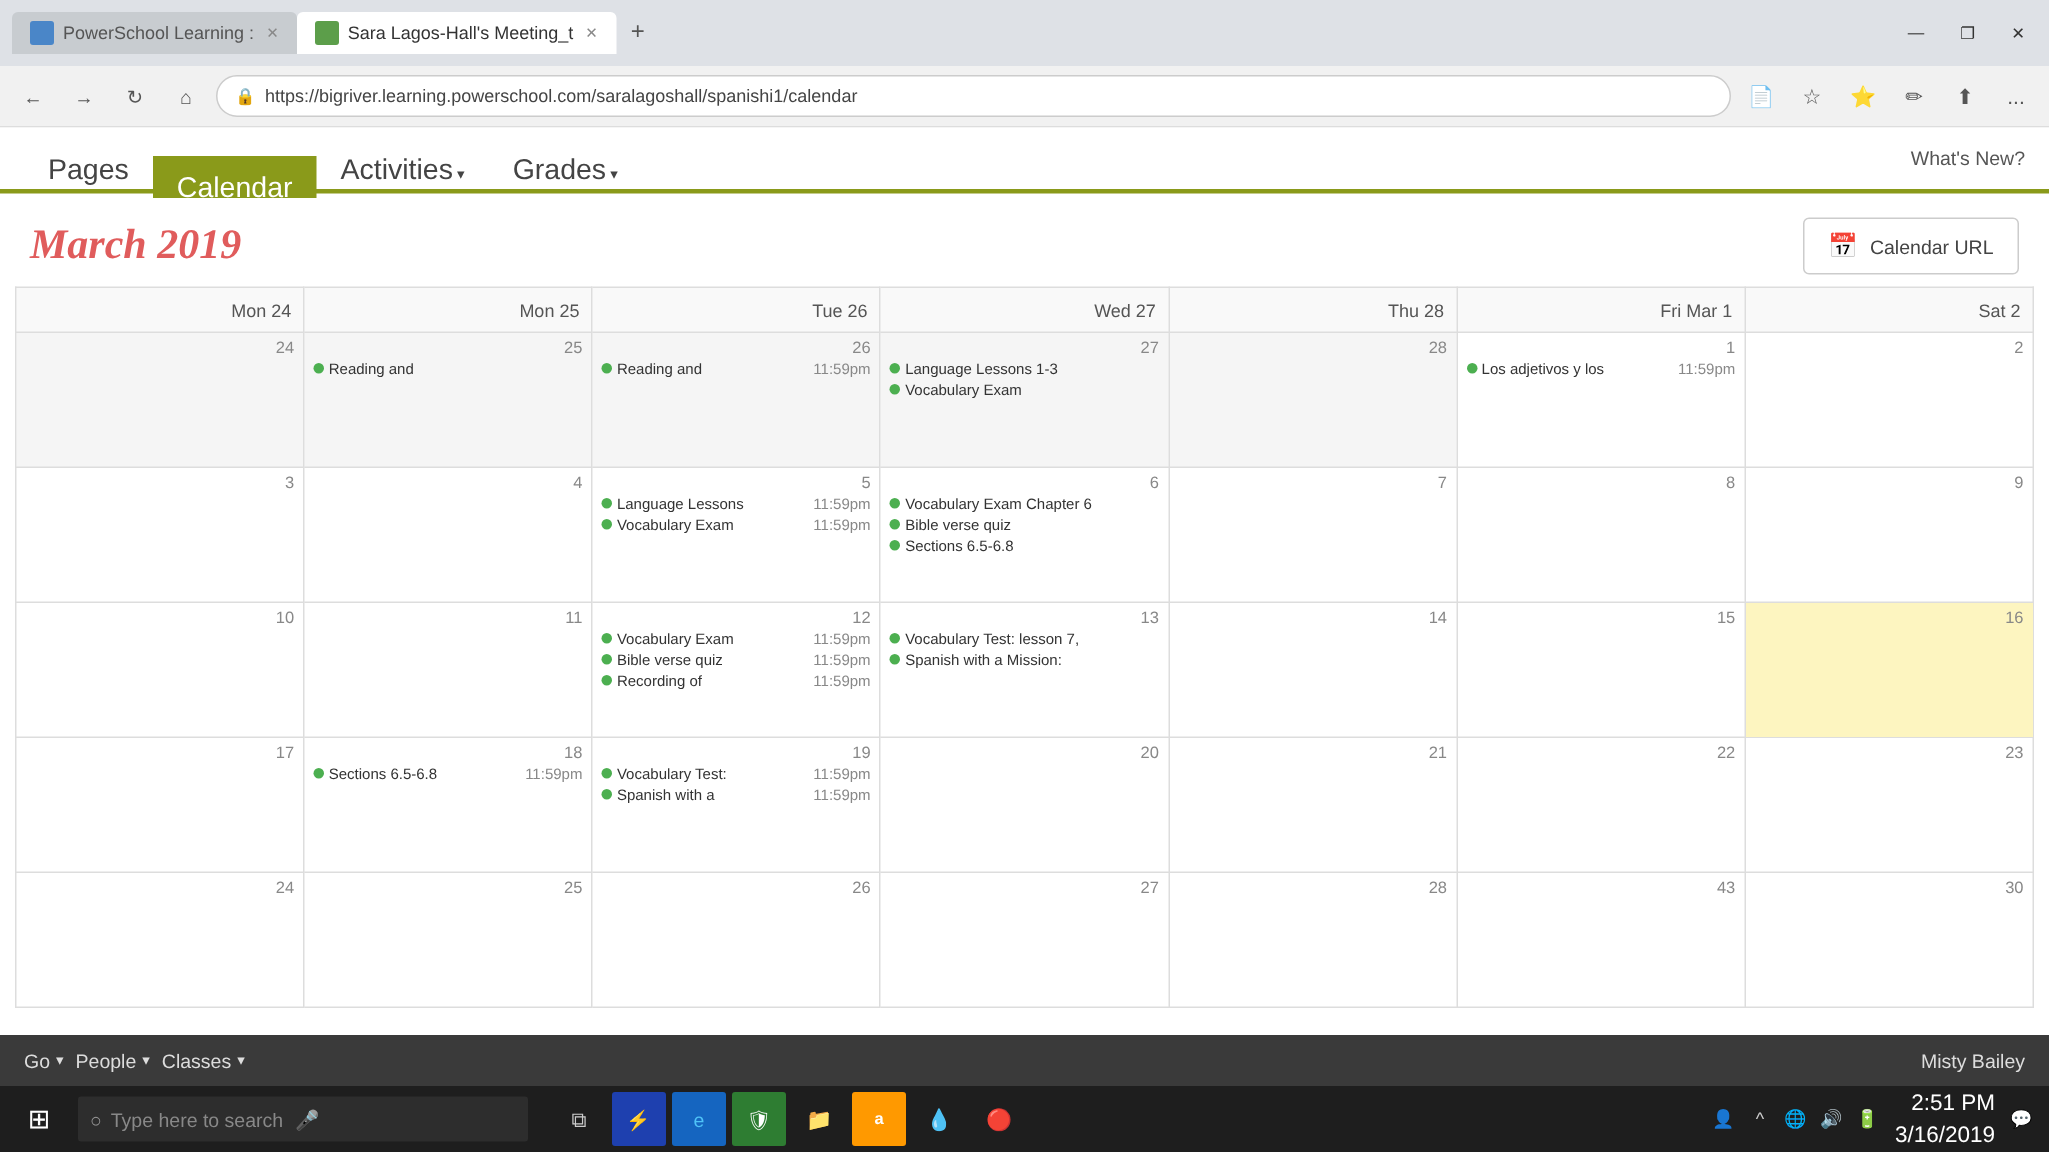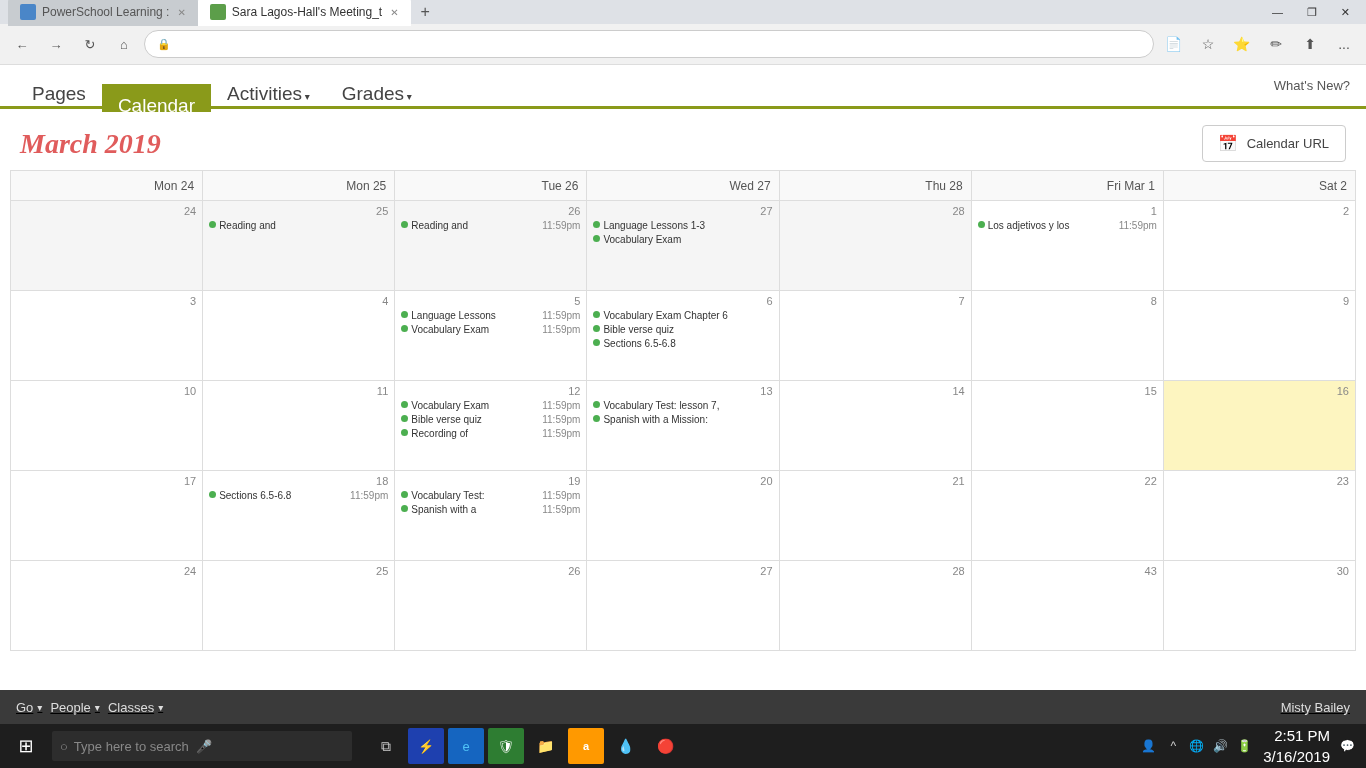--- a/index.html
+++ b/index.html
@@ -1,20 +1,20 @@
 <!DOCTYPE html>
 <html><head>
   <meta charset="utf-8">
   <style>
     * { margin: 0; padding: 0; box-sizing: border-box; }
     body { font-family: Arial, sans-serif; font-size: 12px; background: #fff; width: 1366px; height: 768px; overflow: hidden; }
 
     
     .browser-chrome { background: #f1f1f1; border-bottom: 1px solid #ddd; }
-    .title-bar { display: flex; align-items: center; height: 24px; background: #dee1e6; padding: 0 8px; }
+    .title-bar { display: flex; align-items: center; height: 44px; background: #dee1e6; padding: 0 8px; }
     .title-bar-tab { display: flex; align-items: center; height: 28px; padding: 0 12px; font-size: 12px; border-radius: 4px 4px 0 0; }
     .title-bar-tab.inactive { background: #c8ccd0; color: #555; }
     .title-bar-tab.active { background: #fff; color: #333; }
     .tab-favicon { width: 16px; height: 16px; margin-right: 6px; border-radius: 2px; }
     .tab-favicon.ps { background: #4a86c8; }
     .tab-favicon.meeting { background: #5c9e4a; }
     .tab-close { margin-left: 8px; cursor: pointer; color: #888; font-size: 10px; }
     .tab-new { margin-left: 4px; font-size: 16px; color: #555; cursor: pointer; padding: 0 6px; }
     .title-bar-controls { margin-left: auto; display: flex; gap: 8px; }
     .win-btn { font-size: 11px; padding: 2px 8px; cursor: pointer; color: #333; }
@@ -63,21 +63,21 @@
     .search-text { color: #888; font-size: 13px; }
     .mic-icon { color: #999; margin-left: 8px; font-size: 13px; }
     .taskbar-apps { display: flex; gap: 4px; margin-left: 8px; }
     .taskbar-app { width: 36px; height: 36px; display: flex; align-items: center; justify-content: center; cursor: pointer; }
     .taskbar-right { margin-left: auto; display: flex; align-items: center; gap: 8px; }
     .sys-tray { display: flex; gap: 4px; align-items: center; }
     .tray-icon { width: 20px; height: 20px; display: flex; align-items: center; justify-content: center; color: #ccc; font-size: 12px; }
     .clock { color: #fff; font-size: 15px; text-align: right; line-height: 1.4; }
 
     
-    .bottom-nav { height: 34px; background: #3a3a3a; display: flex; align-items: center; padding: 0 16px; gap: 8px; text-decoration: underline; }
+    .bottom-nav { height: 34px; background: #3a3a3a; display: flex; align-items: center; padding: 0 16px; gap: 8px; }
     .bottom-nav-item { color: #ddd; font-size: 13px; cursor: pointer; display: flex; align-items: center; gap: 4px; }
     .bottom-nav-right { margin-left: auto; color: #ddd; font-size: 13px; }
     .arrow-down { font-size: 10px; }
 
     .cal-wrap { padding: 0 10px; }
   </style>
 </head>
 <body>
 
 <div class="browser-chrome">
@@ -100,20 +100,21 @@
     </div>
   </div>
 
   <div class="address-bar">
     <div class="nav-btn">←</div>
     <div class="nav-btn">→</div>
     <div class="nav-btn">↻</div>
     <div class="nav-btn">⌂</div>
     <div class="url-bar">
       <span class="lock-icon">🔒</span>
+      <span class="url-text">https://bigriver.learning.powerschool.com/saralagoshall/spanishi1/calendar</span>
     </div>
     <div class="browser-actions">
       <div class="action-btn">📄</div>
       <div class="action-btn">☆</div>
       <div class="action-btn">⭐</div>
       <div class="action-btn">✏</div>
       <div class="action-btn">⬆</div>
       <div class="action-btn">...</div>
     </div>
   </div>

